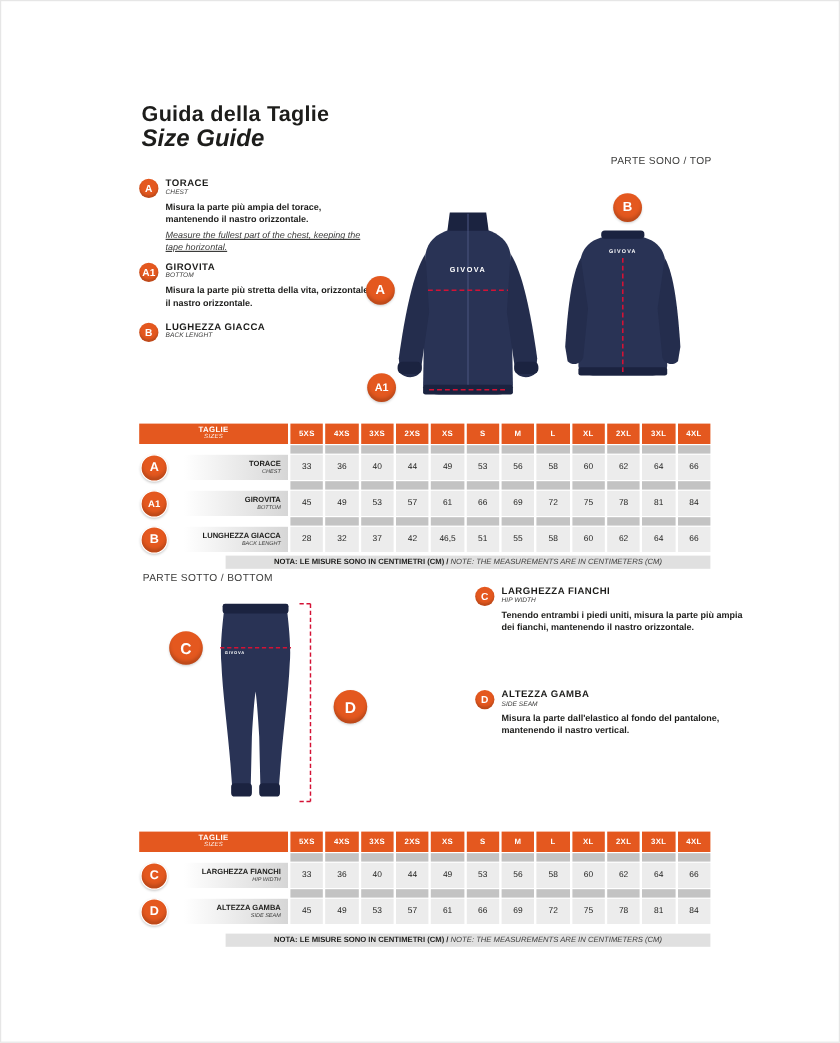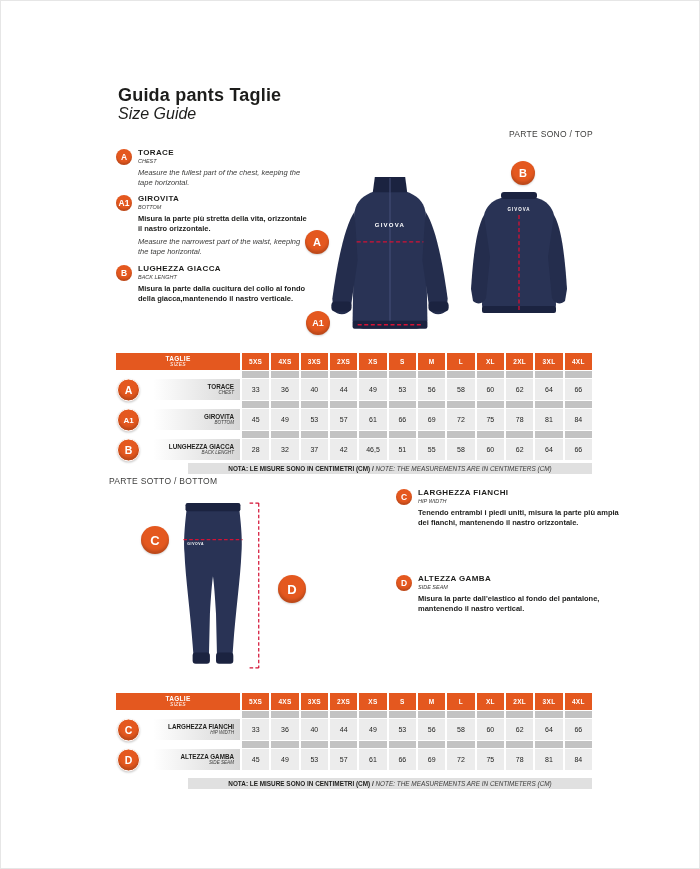--- a/index.html
+++ b/index.html
@@ -12,43 +12,43 @@
     --cell:#ECECEC;
     --spacer:#C3C3C3;
     --note:#E0E0E0;
   }
   *{box-sizing:border-box;}
   body{margin:0;background:#fff;font-family:"Liberation Sans",sans-serif;color:var(--ink);}
   .page{position:relative;width:700px;height:869px;background:#fff;border:1px solid #E6E6E6;overflow:hidden;}
 
   
   .title{position:absolute;left:117px;top:84px;margin:0;font-size:18px;font-weight:bold;letter-spacing:.2px;}
-  .subtitle{position:absolute;left:117px;top:104px;margin:0;font-size:16px;font-weight:normal;font-style:italic;}
+  .subtitle{position:absolute;left:117px;top:104px;margin:0;font-size:20px;font-weight:bold;font-style:italic;}
 
   
   .section-label{position:absolute;font-size:8.5px;color:var(--ink-soft);letter-spacing:.3px;}
   .section-label .it{}
   #label-top{top:128px;left:508px;}
-  #label-bottom{top:475px;left:108px;}
+  #label-bottom{top:475px;left:118px;}
 
   
   .instr-col{position:absolute;}
   #top-instructions{left:115px;top:148px;width:192px;}
   #bottom-instructions{left:395px;top:488px;width:224px;}
   #top-instructions .instr{margin-bottom:8px;}
   #bottom-instructions .instr + .instr{margin-top:44px;}
   .instr{display:flex;gap:6px;}
   .instr .imark{flex:0 0 16px;width:16px;height:16px;border-radius:50%;background:var(--orange);
     color:#fff;font-size:8.5px;font-weight:bold;display:flex;align-items:center;justify-content:center;
     box-shadow:inset 0 -2px 2px rgba(0,0,0,.18);}
   .instr .ibody{flex:1;}
   .instr h3{margin:0;font-size:8px;font-weight:bold;letter-spacing:.4px;line-height:1.1;}
   .instr .isub{margin:0 0 4px;font-size:5.5px;font-style:italic;color:var(--ink-soft);line-height:1.1;}
   .instr .iit{margin:0 0 3px;font-size:7.5px;font-weight:bold;line-height:1.35;}
-  .instr .ien{margin:0;font-size:7.5px;font-style:italic;color:var(--ink-soft);line-height:1.3;}
+  .instr .ien{margin:0;font-size:7.5px;font-style:italic;color:var(--ink-soft);line-height:1.3;text-decoration:underline;}
 
   
   .art{position:absolute;}
   #jacket-front{left:323px;top:170px;}
   #jacket-back{left:458px;top:186px;}
   #pants-art{left:163px;top:496px;}
   .glogo{fill:#fff;font-family:"Liberation Sans",sans-serif;font-weight:bold;}
 
   
   .gmark{position:absolute;border-radius:50%;background:var(--orange);color:#fff;font-weight:bold;
@@ -91,49 +91,48 @@
     display:flex;align-items:center;justify-content:center;font-size:6.4px;white-space:pre;}
   #table-bottom .t-note{margin-top:8px;}
   .t-note .nb{font-weight:bold;}
   .t-note .ni{font-style:italic;color:var(--ink-soft);}
 </style>
 </head>
 <body>
 
 <div class="page">
 
-  <h1 class="title">Guida pants Taglie</h1>
+  <h1 class="title">Guida della Taglie</h1>
   <h2 class="subtitle">Size Guide</h2>
 
   <div class="section-label" id="label-top"><span>PARTE SONO / </span><span class="it">TOP</span></div>
 
   <div class="instr-col" id="top-instructions">
       <div class="instr">
         <div class="imark">A</div>
         <div class="ibody">
           <h3>TORACE</h3>
           <p class="isub">CHEST</p>
+          <p class="iit">Misura la parte più ampia del torace, mantenendo il nastro orizzontale.</p>
           <p class="ien">Measure the fullest part of the chest, keeping the tape horizontal.</p>
         </div>
       </div>
       <div class="instr">
         <div class="imark small-text">A1</div>
         <div class="ibody">
           <h3>GIROVITA</h3>
           <p class="isub">BOTTOM</p>
           <p class="iit">Misura la parte più stretta della vita, orizzontale il nastro orizzontale.</p>
-          <p class="ien">Measure the narrowest part of the waist, keeping the tape horizontal.</p>
         </div>
       </div>
       <div class="instr">
         <div class="imark">B</div>
         <div class="ibody">
           <h3>LUGHEZZA GIACCA</h3>
           <p class="isub">BACK LENGHT</p>
-          <p class="iit">Misura la parte dalla cucitura del collo al fondo della giacca,mantenendo il nastro verticale.</p>
         </div>
       </div>
     </div>
 
   <svg class="art" id="jacket-front" width="132" height="175" viewBox="0 0 130 173">
     <path d="M50,20 C38,24 32,30 30,40 L28,148 C28,153 34,156 41,156 L89,156 C96,156 102,153 102,148 L100,40 C98,30 92,24 80,20 Z" fill="#293355"></path>
     <path d="M30,40 C20,55 13,90 8,126 L9,138 C13,143 23,143 26,137 L33,88 Z" fill="#242d4d"></path>
     <path d="M100,40 C110,55 117,90 122,126 L121,138 C117,143 107,143 104,137 L97,88 Z" fill="#242d4d"></path>
     <rect x="7" y="129" width="20" height="10" rx="4" fill="#1B2340"></rect>
     <rect x="103" y="129" width="20" height="10" rx="4" fill="#1B2340"></rect>

